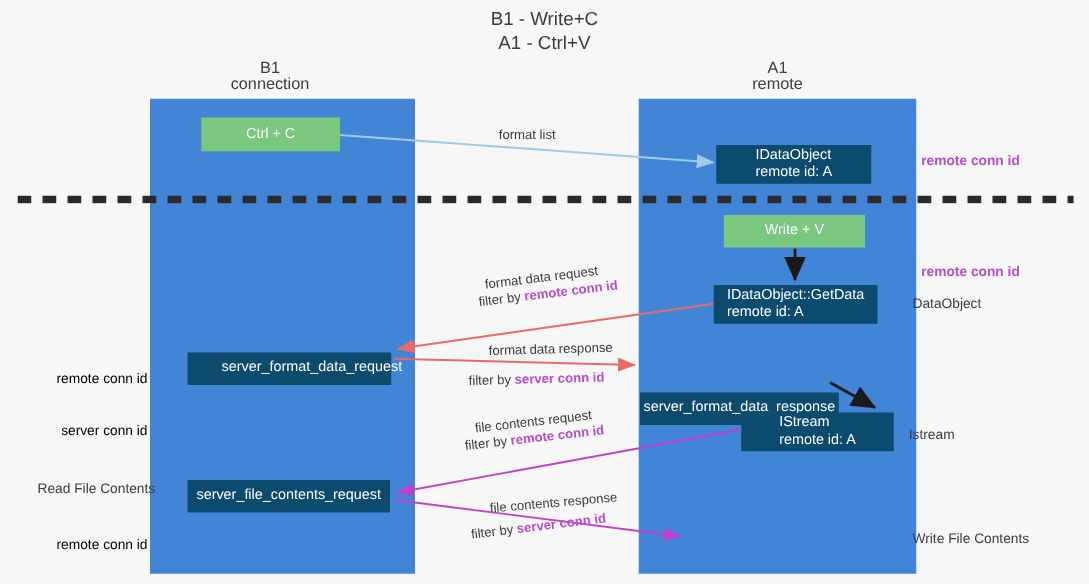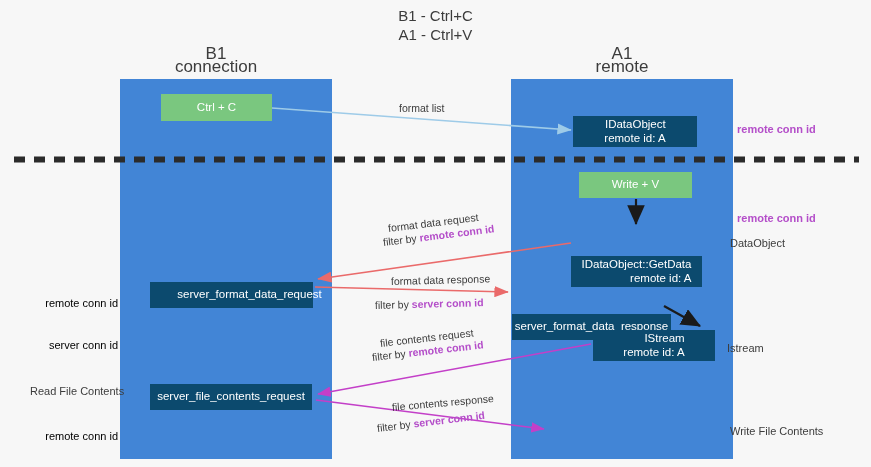--- a/index.html
+++ b/index.html
@@ -17,44 +17,44 @@
   
   .title{
     position:absolute;left:0;top:6px;width:871px;
     text-align:center;color:#3c3c3c;font-size:15px;line-height:19px;
     white-space:pre-line;
   }
 
   
   .colhead{
     position:absolute;text-align:center;color:#3c3c3c;
-    font-size:17px;line-height:13px;white-space:pre-line;
+    font-size:13px;line-height:13px;white-space:pre-line;
   }
   #head-b1{left:120px;top:47px;width:192px;}
   #head-a1{left:511px;top:47px;width:222px;}
 
   
   .lane{position:absolute;background:#4285d6;}
   #lane-b1{left:120px;top:79px;width:212px;height:380px;}
   #lane-a1{left:511px;top:79px;width:222px;height:380px;}
 
   
   .node{
     position:absolute;box-sizing:border-box;
     display:flex;flex-direction:column;align-items:center;justify-content:center;
-    color:#ffffff;font-size:11.5px;line-height:13.5px;text-align:right;
+    color:#ffffff;font-size:11.5px;line-height:13.5px;text-align:left;
     white-space:pre-line;
   }
   .node.green{background:#7ac77f;}
   .node.orange{background:#0c4a6e;}
 
   #n-ctrlc{left:161px;top:94px;width:111px;height:27px;}
   #n-idataobject{left:573px;top:116px;width:124px;height:31px;}
   #n-ctrlv{left:579px;top:172px;width:113px;height:26px;}
-  #n-getdata{left:571px;top:228px;width:131px;height:31px;margin-top:28px;}
+  #n-getdata{left:571px;top:228px;width:131px;height:31px;}
   #n-sfdreq{left:150px;top:282px;width:163px;height:26px;padding-left:36px;}
   #n-sfdresp{left:512px;top:279px;width:159px;height:26px;margin-top:35px;}
   #n-istream{left:593px;top:330px;width:122px;height:31px;}
   #n-sfcreq{left:150px;top:384px;width:162px;height:26px;}
   #n-sfcresp{left:548px;top:417px;width:156px;height:26px;}
 
   
   .ann{position:absolute;font-size:11px;line-height:14px;white-space:pre;}
   .ann.dark{color:#3c3c3c;}
   .ann.purple{color:#b44ec9;font-weight:bold;}
@@ -95,21 +95,21 @@
   }
 </style>
 </head>
 <body>
 
 <div id="canvas">
 
   <div class="lane" id="lane-b1"></div>
   <div class="lane" id="lane-a1"></div>
 
-  <div class="title">B1 - Ctrl+C
+  <div class="title">B1 - Write+C
 A1 - Ctrl+V</div>
 
   <div class="colhead" id="head-b1">B1
 connection</div>
   <div class="colhead" id="head-a1">A1
 remote</div>
 
   <svg class="layer" id="connectors" width="871" height="467">
     <defs>
       <marker id="ah-blue" markerWidth="9" markerHeight="7" refX="8.5" refY="3.5" orient="auto">

